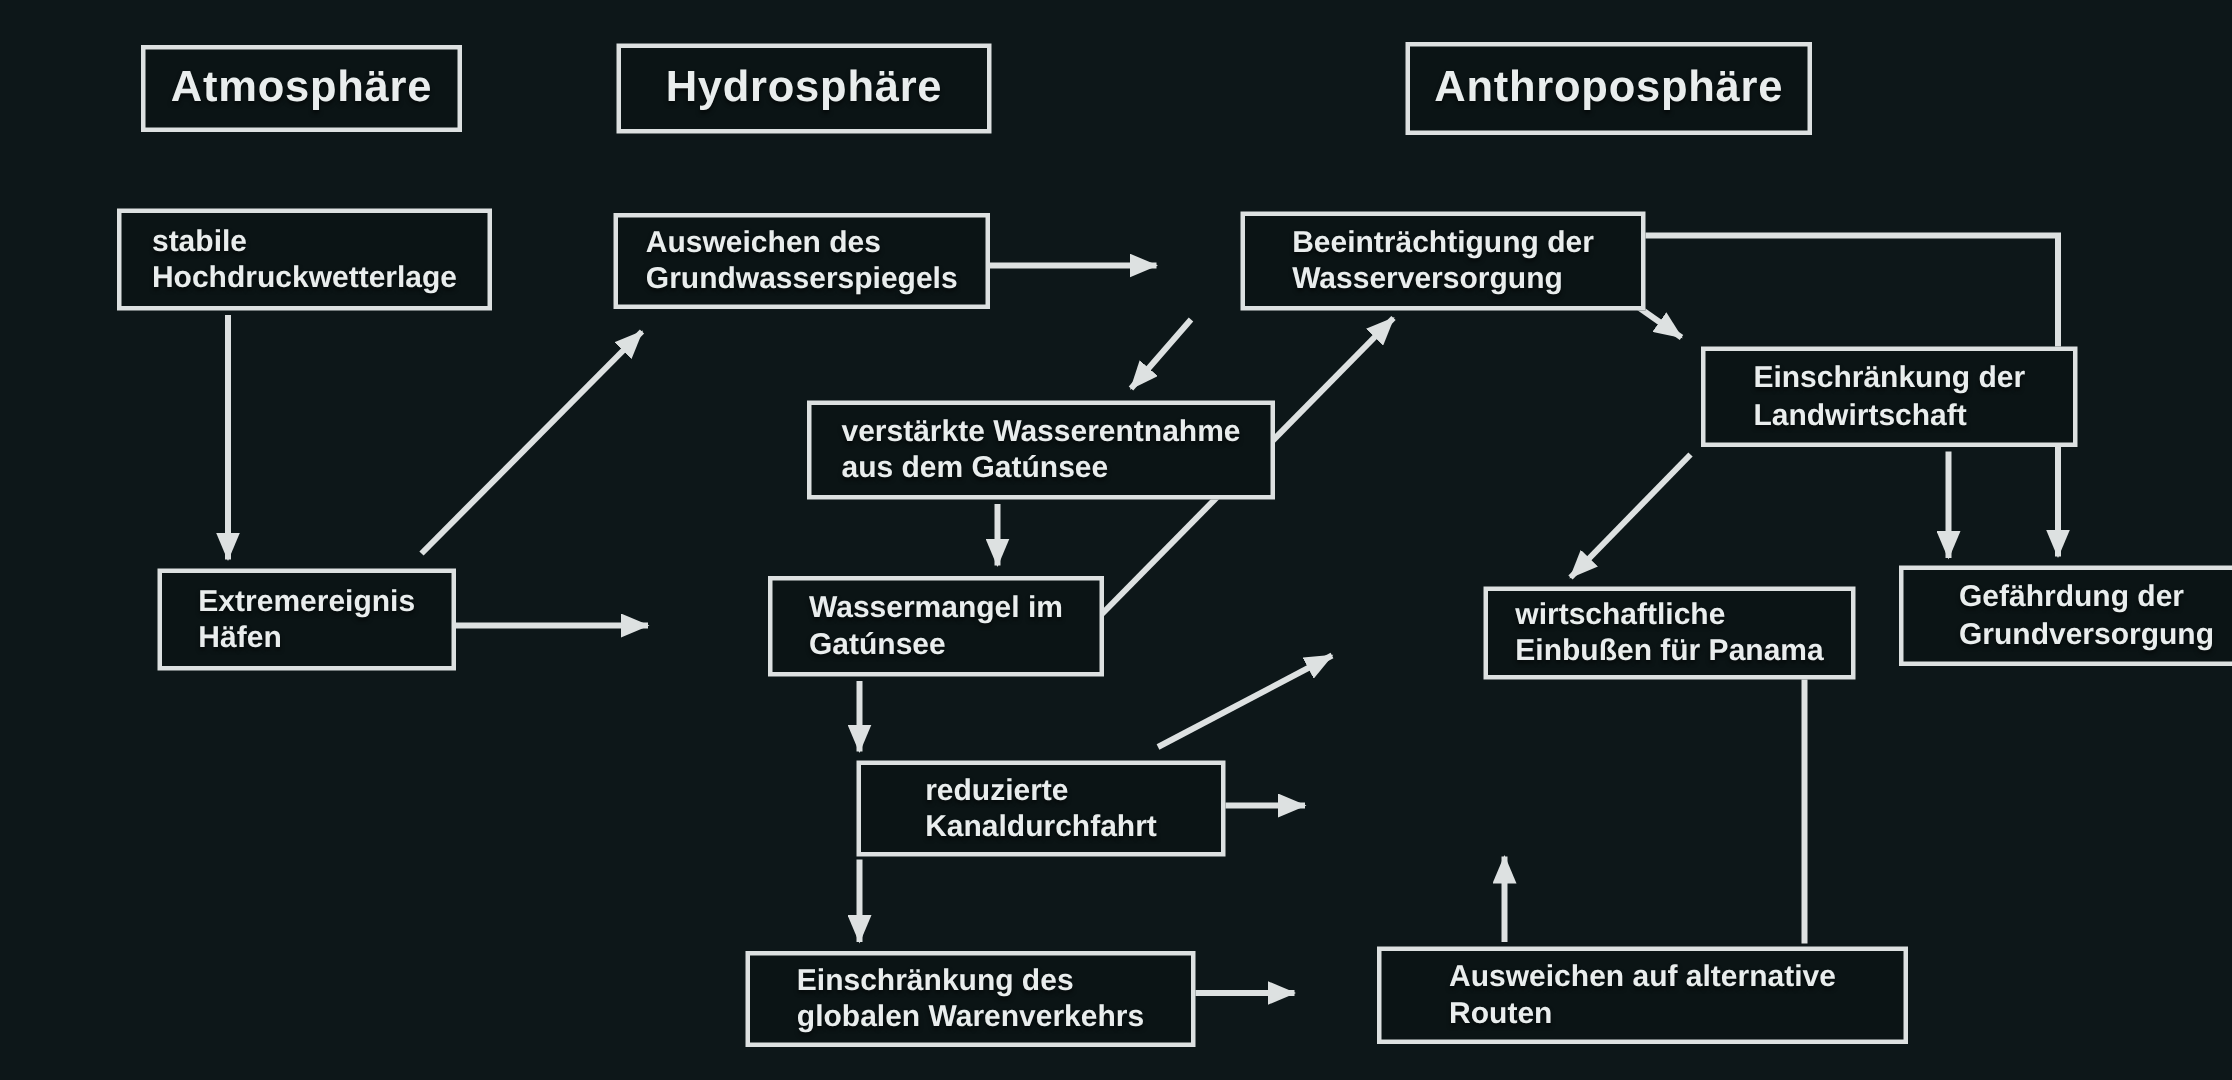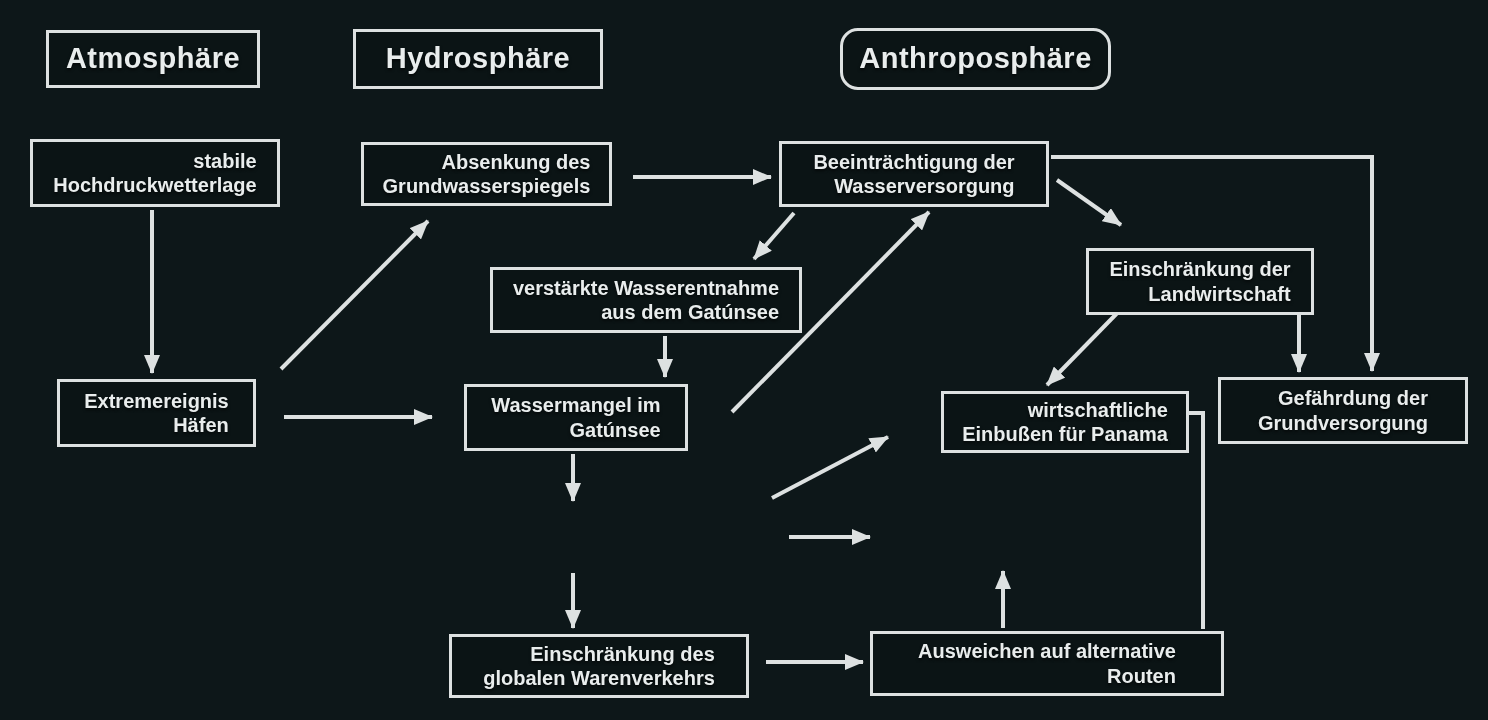--- a/index.html
+++ b/index.html
@@ -19,26 +19,27 @@
   }
   .box {
     position: absolute;
     box-sizing: border-box;
     border: 3px solid #dde1e1;
     background: #0b1415;
     color: #e9eded;
     display: flex;
     align-items: center;
     justify-content: center;
-    text-align: right;
+    text-align: left;
     white-space: pre-line;
     font-weight: bold;
     font-size: 20px;
     line-height: 1.22;
     text-shadow: 0 2px 3px rgba(0,0,0,0.6);
+    margin-left: 48px;
   }
   .header {
     font-size: 29px;
     letter-spacing: 0.5px;
   }
   svg.edges {
     position: absolute;
     left: 0; top: 0;
     width: 1488px;
     height: 720px;
@@ -75,39 +76,41 @@
     <line class="edge" x1="573" y1="454" x2="573" y2="501" marker-end="url(#ah)"></line>
     <line class="edge" x1="772" y1="498" x2="888" y2="437" marker-end="url(#ah)"></line>
     <line class="edge" x1="789" y1="537" x2="870" y2="537" marker-end="url(#ah)"></line>
     <line class="edge" x1="573" y1="573" x2="573" y2="628" marker-end="url(#ah)"></line>
     <line class="edge" x1="766" y1="662" x2="863" y2="662" marker-end="url(#ah)"></line>
     <line class="edge" x1="1003" y1="628" x2="1003" y2="571" marker-end="url(#ah)"></line>
     <polyline class="edge" points="1203,629 1203,413 1160,413" marker-end="url(#ah)"></polyline>
   </svg>
 
   <div class="box header" style="left:46px; top:30px; width:214px; height:58px;">Atmosphäre</div>
-  <div class="box header" style="left:353px; top:29px; width:250px; height:60px;">Hydrosphäre</div>
-  <div class="box header" style="left:840px; top:28px; width:271px; height:62px;border-radius:18px;">Anthroposphäre</div>
+  <div class="box header" style="left:363px; top:29px; width:250px; height:60px;">Hydrosphäre</div>
+  <div class="box header" style="left:889px; top:28px; width:271px; height:62px;">Anthroposphäre</div>
 
   <div class="box" style="left:30px; top:139px; width:250px; height:68px;">stabile
 Hochdruckwetterlage</div>
-  <div class="box" style="left:361px; top:142px; width:251px; height:64px;">Absenkung des
+  <div class="box" style="left:361px; top:142px; width:251px; height:64px;">Ausweichen des
 Grundwasserspiegels</div>
   <div class="box" style="left:779px; top:141px; width:270px; height:66px;">Beeinträchtigung der
 Wasserversorgung</div>
   <div class="box" style="left:490px; top:267px; width:312px; height:66px;">verstärkte Wasserentnahme
 aus dem Gatúnsee</div>
-  <div class="box" style="left:1086px; top:248px; width:228px; height:67px;">Einschränkung der
+  <div class="box" style="left:1086px; top:231px; width:251px; height:67px;">Einschränkung der
 Landwirtschaft</div>
   <div class="box" style="left:57px; top:379px; width:199px; height:68px;">Extremereignis
 Häfen</div>
   <div class="box" style="left:464px; top:384px; width:224px; height:67px;">Wassermangel im
 Gatúnsee</div>
   <div class="box" style="left:941px; top:391px; width:248px; height:62px;">wirtschaftliche
 Einbußen für Panama</div>
   <div class="box" style="left:1218px; top:377px; width:250px; height:67px;">Gefährdung der
 Grundversorgung</div>
+  <div class="box" style="left:523px; top:507px; width:246px; height:64px;">reduzierte
+Kanaldurchfahrt</div>
   <div class="box" style="left:449px; top:634px; width:300px; height:64px;">Einschränkung des
 globalen Warenverkehrs</div>
   <div class="box" style="left:870px; top:631px; width:354px; height:65px;">Ausweichen auf alternative
 Routen</div>
 
 </div>
 
 </body></html>

